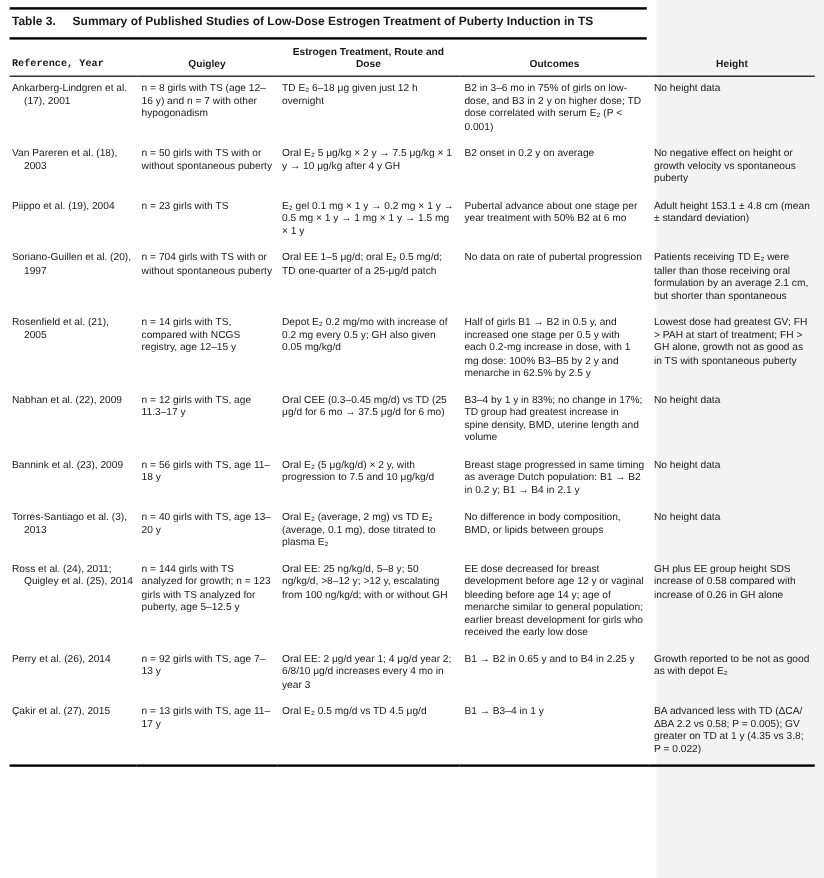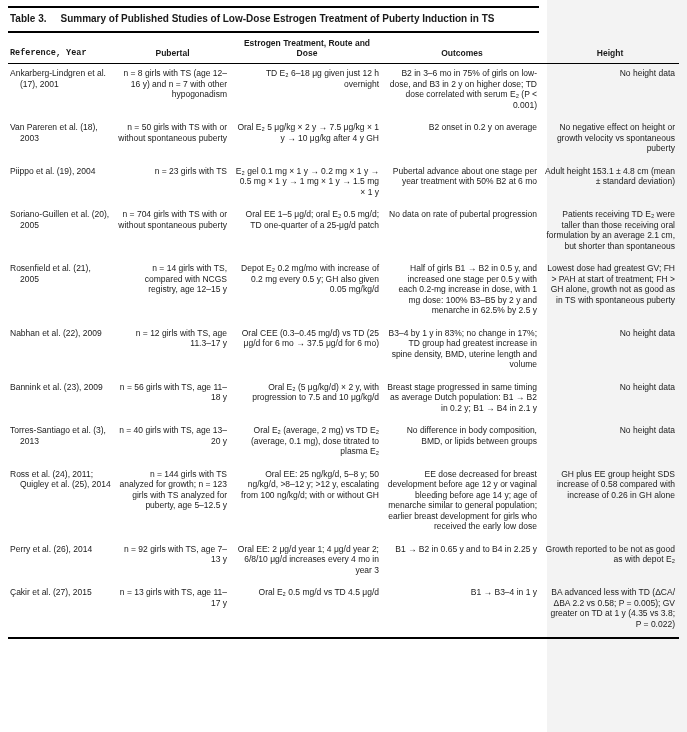--- a/index.html
+++ b/index.html
@@ -38,21 +38,21 @@
     font-weight: bold;
     vertical-align: bottom;
     padding: 5px 4px 5px 4px;
     border-bottom: 1px solid #000;
     font-size: 8.5px;
     line-height: 10px;
   }
   thead th.col-reference { text-align: left; padding-left: 2px; font-family: Liberation Mono, monospace; }
   tbody td {
     vertical-align: top;
-    text-align: right;
+    text-align: left;
     padding: 4px 4px 8px 4px;
     word-wrap: break-word;
   }
   tbody td.col-reference {
     text-align: left;
     padding-left: 12px;
     text-indent: -10px;
     padding-right: 2px;
     margin-left: 32px;
   }
@@ -68,21 +68,21 @@
     <colgroup>
       <col class="c-reference">
       <col class="c-subjects">
       <col class="c-treatment">
       <col class="c-outcomes">
       <col class="c-height">
     </colgroup>
     <thead>
       <tr>
           <th class="col-reference">Reference, Year</th>
-          <th class="col-subjects">Pubertal</th>
+          <th class="col-subjects">Quigley</th>
           <th class="col-treatment">Estrogen Treatment, Route and Dose</th>
           <th class="col-outcomes">Outcomes</th>
           <th class="col-height">Height</th>
         </tr>
     </thead>
     <tbody>
         <tr>
           <td class="col-reference">Ankarberg-Lindgren et al. (17), 2001</td>
           <td class="col-subjects">n = 8 girls with TS (age 12–16 y) and n = 7 with other hypogonadism</td>
           <td class="col-treatment">TD E₂ 6–18 μg given just 12 h overnight</td>
@@ -97,21 +97,21 @@
           <td class="col-height">No negative effect on height or growth velocity vs spontaneous puberty</td>
         </tr>
         <tr>
           <td class="col-reference">Piippo et al. (19), 2004</td>
           <td class="col-subjects">n = 23 girls with TS</td>
           <td class="col-treatment">E₂ gel 0.1 mg × 1 y → 0.2 mg × 1 y → 0.5 mg × 1 y → 1 mg × 1 y → 1.5 mg × 1 y</td>
           <td class="col-outcomes">Pubertal advance about one stage per year treatment with 50% B2 at 6 mo</td>
           <td class="col-height">Adult height 153.1 ± 4.8 cm (mean ± standard deviation)</td>
         </tr>
         <tr>
-          <td class="col-reference">Soriano-Guillen et al. (20), 2005</td>
+          <td class="col-reference">Soriano-Guillen et al. (20), 1997</td>
           <td class="col-subjects">n = 704 girls with TS with or without spontaneous puberty</td>
           <td class="col-treatment">Oral EE 1–5 μg/d; oral E₂ 0.5 mg/d; TD one-quarter of a 25-μg/d patch</td>
           <td class="col-outcomes">No data on rate of pubertal progression</td>
           <td class="col-height">Patients receiving TD E₂ were taller than those receiving oral formulation by an average 2.1 cm, but shorter than spontaneous</td>
         </tr>
         <tr>
           <td class="col-reference">Rosenfield et al. (21), 2005</td>
           <td class="col-subjects">n = 14 girls with TS, compared with NCGS registry, age 12–15 y</td>
           <td class="col-treatment">Depot E₂ 0.2 mg/mo with increase of 0.2 mg every 0.5 y; GH also given 0.05 mg/kg/d</td>
           <td class="col-outcomes">Half of girls B1 → B2 in 0.5 y, and increased one stage per 0.5 y with each 0.2-mg increase in dose, with 1 mg dose: 100% B3–B5 by 2 y and menarche in 62.5% by 2.5 y</td>

